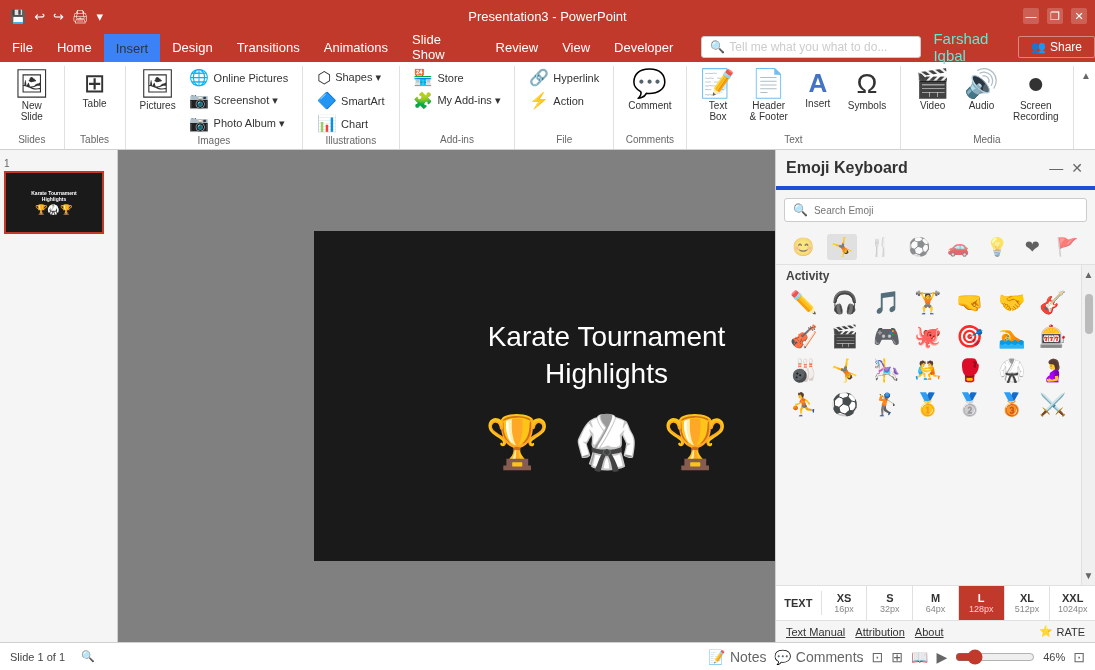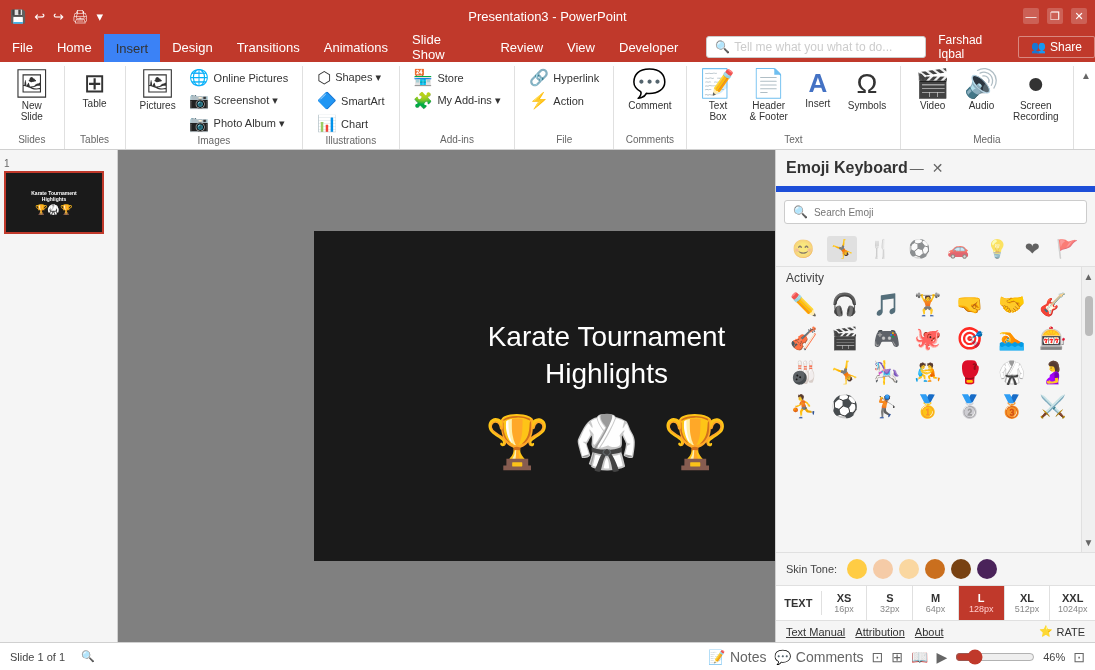--- a/index.html
+++ b/index.html
@@ -181,21 +181,22 @@
       position: absolute;
       right: 0;
       top: 0;
       bottom: 0;
     }
     .emoji-header {
       background: #f5f5f5;
       padding: 8px 10px;
       display: flex;
       align-items: center;
-      border-bottom: 6px solid #1d4ed8;
+      justify-content: space-between;
+      border-bottom: 4px solid #1d4ed8;
     }
     .emoji-title { font-size: 16px; font-weight: 600; color: #333; }
     .emoji-header-btns { display: flex; gap: 4px; }
     .emoji-hdr-btn { background: none; border: none; cursor: pointer; color: #666; font-size: 14px; padding: 2px; }
     .emoji-search {
       margin: 8px;
       display: flex;
       align-items: center;
       background: white;
       border: 1px solid #ccc;
@@ -219,21 +220,21 @@
     .emoji-cat-btn {
       font-size: 18px;
       cursor: pointer;
       padding: 2px 4px;
       border-radius: 3px;
       opacity: 0.6;
     }
     .emoji-cat-btn:hover, .emoji-cat-btn.active { opacity: 1; background: #e0e0e0; }
     .emoji-section-label {
       font-size: 12px;
-      font-weight: 400;
+      font-weight: 700;
       color: #444;
       padding: 4px 10px;
     }
     .emoji-grid {
       display: grid;
       grid-template-columns: repeat(7, 1fr);
       gap: 2px;
       padding: 0 8px;
     }
     .emoji-item {
@@ -358,21 +359,21 @@
       border: 1px solid rgba(255,255,255,0.4);
       padding: 3px 12px;
       cursor: pointer;
       font-size: 12px;
       border-radius: 2px;
       display: flex;
       align-items: center;
       gap: 4px;
     }
 
-    .user-name { color: #ffffff; font-size: 12px; }
+    .user-name { color: #5eead4; font-size: 15px; }
 
     .emoji-content-row {
       display: flex;
       flex: 1;
       overflow: hidden;
     }
   </style>
 </head>
 <body>
 
@@ -658,29 +659,20 @@
         </div>
         <div class="scrollbar-side">
           <span class="scroll-arrow">▲</span>
           <div class="scroll-thumb-track">
             <div class="scroll-thumb"></div>
           </div>
           <span class="scroll-arrow">▼</span>
         </div>
       </div>
 
-      <div class="emoji-skin-row">
-        <span class="skin-label">Skin Tone:</span>
-        <div class="skin-btn" style="background:#FFCC44;"></div>
-        <div class="skin-btn" style="background:#F5CBA7;"></div>
-        <div class="skin-btn" style="background:#FAD7A0;"></div>
-        <div class="skin-btn" style="background:#CA6F1E;"></div>
-        <div class="skin-btn" style="background:#784212;"></div>
-        <div class="skin-btn" style="background:#4A235A;"></div>
-      </div>
 
       <div class="emoji-size-row">
         <div class="size-btn">
           <div class="size-label">TEXT</div>
           <div class="size-px"></div>
         </div>
         <div class="size-btn">
           <div class="size-label">XS</div>
           <div class="size-px">16px</div>
         </div>

